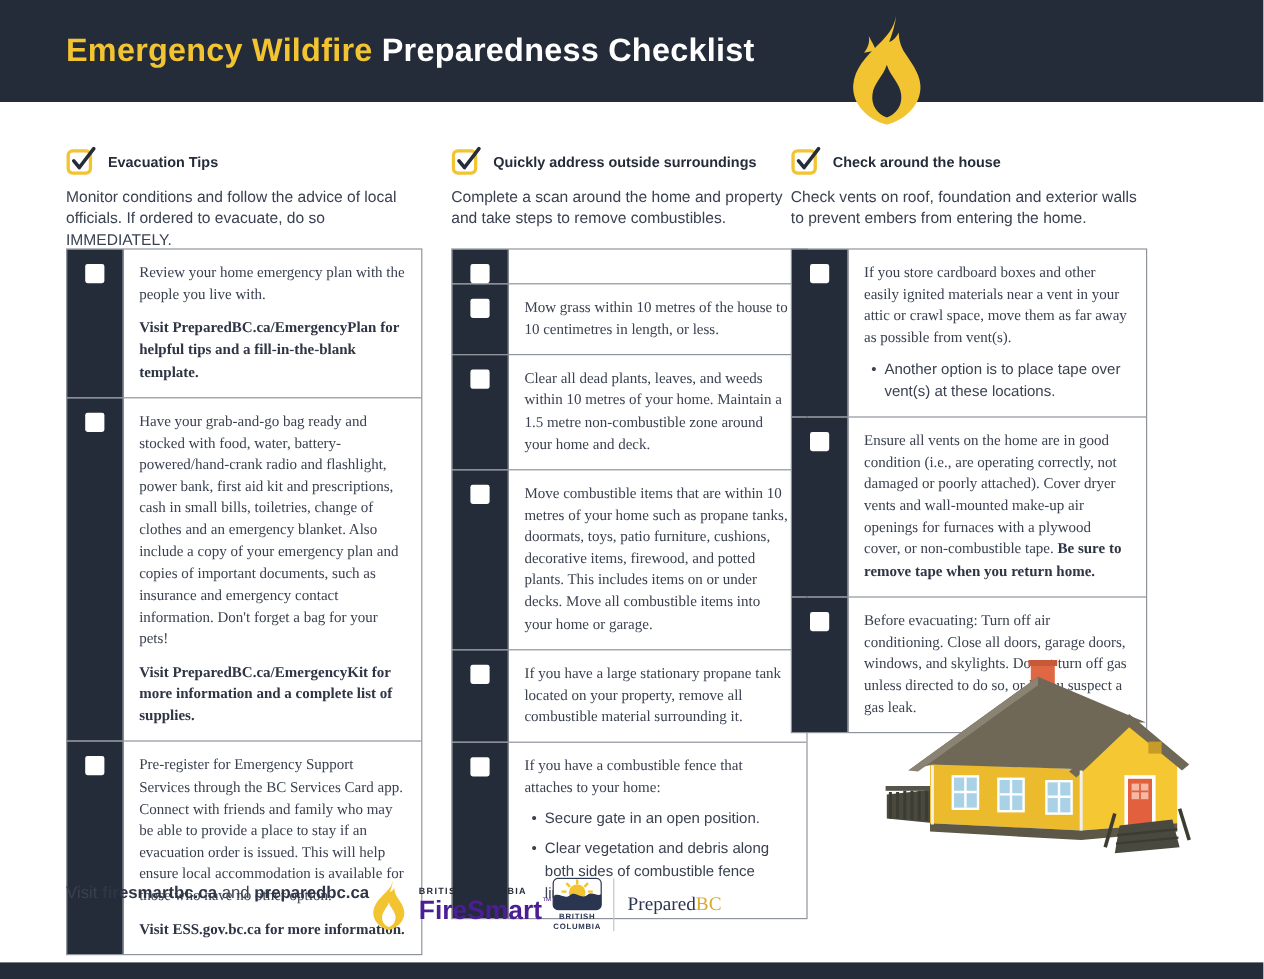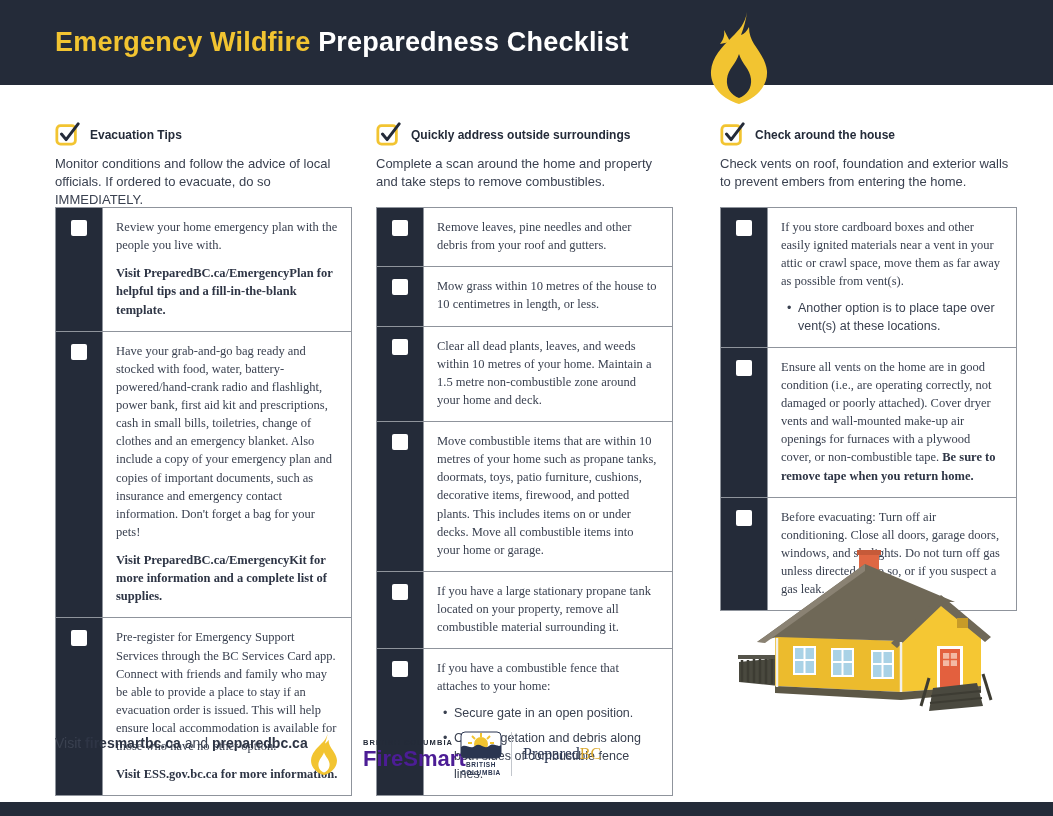--- a/index.html
+++ b/index.html
@@ -16,21 +16,21 @@
   }
   .page-title{
     position:absolute;left:55px;top:0;height:85px;line-height:85px;
     font-size:27px;font-weight:bold;margin:0;letter-spacing:.2px;white-space:nowrap;
   }
   .page-title .hl{color:#f2c431;}
   .page-title .rest{color:#ffffff;}
   .header-flame{position:absolute;left:700px;top:12px;width:78px;height:92px;}
   
   .col{position:absolute;top:122px;width:297px;}
-  .col.c0{left:55px;} .col.c1{left:376px;} .col.c2{left:720px;}
+  .col.c0{left:55px;} .col.c1{left:376px;} .col.c2{left:659px;}
   .col-head{height:85px;}
   .col-title-row{display:flex;align-items:center;gap:10px;}
   .cbx-icon{width:25px;height:25px;flex:0 0 25px;}
   .col-title{font-size:12px;font-weight:bold;color:#242b39;margin:0;}
   .col-intro{font-size:13px;line-height:1.4;color:#3a4150;margin:8px 0 0 0;}
   .ck-table{border:1px solid #8f949c;}
   .ck-row{display:flex;border-bottom:1px solid #8f949c;}
   .ck-row:last-child{border-bottom:none;}
   .ck-dark{width:46px;flex:0 0 46px;background:#242b39;border-right:1px solid #8f949c;}
   .ck-box{width:16px;height:16px;background:#ffffff;border-radius:2px;margin:12px auto 0 auto;}
@@ -39,21 +39,21 @@
   .ck-text p.boldp{margin-top:10px;font-weight:bold;color:#2e3545;}
   .ck-text b{color:#2e3545;}
   .ck-text ul{margin:8px 0 0 0;padding:0 0 0 6px;list-style:none;}
   .ck-text li{padding-left:11px;position:relative;margin-top:7px;}
   .ck-text li:before{content:"•";position:absolute;left:0;top:0;}
   
   .house{position:absolute;left:733px;top:540px;width:272px;height:176px;}
   
   .footer-note{position:absolute;left:55px;top:733px;font-size:14px;line-height:1.55;color:#3a4150;}
   .footer-note b{color:#2e3545;}
-  .fs-logo{position:absolute;left:306px;top:731px;display:flex;align-items:center;gap:21px;}
+  .fs-logo{position:absolute;left:306px;top:731px;display:flex;align-items:center;gap:7px;}
   .fs-flame{width:36px;height:46px;}
   .fs-bc{font-size:7.5px;font-weight:bold;letter-spacing:1.1px;color:#242b39;}
   .fs-name{font-size:22px;font-weight:bold;color:#4c1d95;line-height:1.05;}
   .fs-tm{font-size:8px;vertical-align:top;font-weight:normal;}
   .pb-logo{position:absolute;left:460px;top:731px;display:flex;align-items:center;}
   .bcgov{display:flex;flex-direction:column;align-items:center;}
   .bcgov-text{font-size:6.5px;font-weight:bold;letter-spacing:.6px;color:#2a3550;text-align:center;line-height:1.25;margin-top:2px;}
   .pb-divider{width:1px;height:44px;background:#c2c6cc;margin:0 11px 0 9px;}
   .pb-word{font-family:"Liberation Serif", serif;font-size:16px;}
   .pb-word .p1{color:#2a3550;}
@@ -122,23 +122,20 @@
             <path d="M7 13 L12 19 L25 2" fill="none" stroke="#242b39" stroke-width="3.2" stroke-linecap="round" stroke-linejoin="round"></path>
           </svg>
           <h2 class="col-title">Quickly address outside surroundings</h2>
         </div>
         <p class="col-intro">Complete a scan around the home and property and take steps to remove combustibles.</p>
       </div>
       <div class="ck-table">
         <div class="ck-row">
           <div class="ck-dark">
             <div class="ck-box"></div>
-          </div>
-          <div class="ck-text">
-            <p>Remove leaves, pine needles and other debris from your roof and gutters.</p>
           </div>
         </div>
         <div class="ck-row">
           <div class="ck-dark">
             <div class="ck-box"></div>
           </div>
           <div class="ck-text">
             <p>Mow grass within 10 metres of the house to 10 centimetres in length, or less.</p>
           </div>
         </div>

